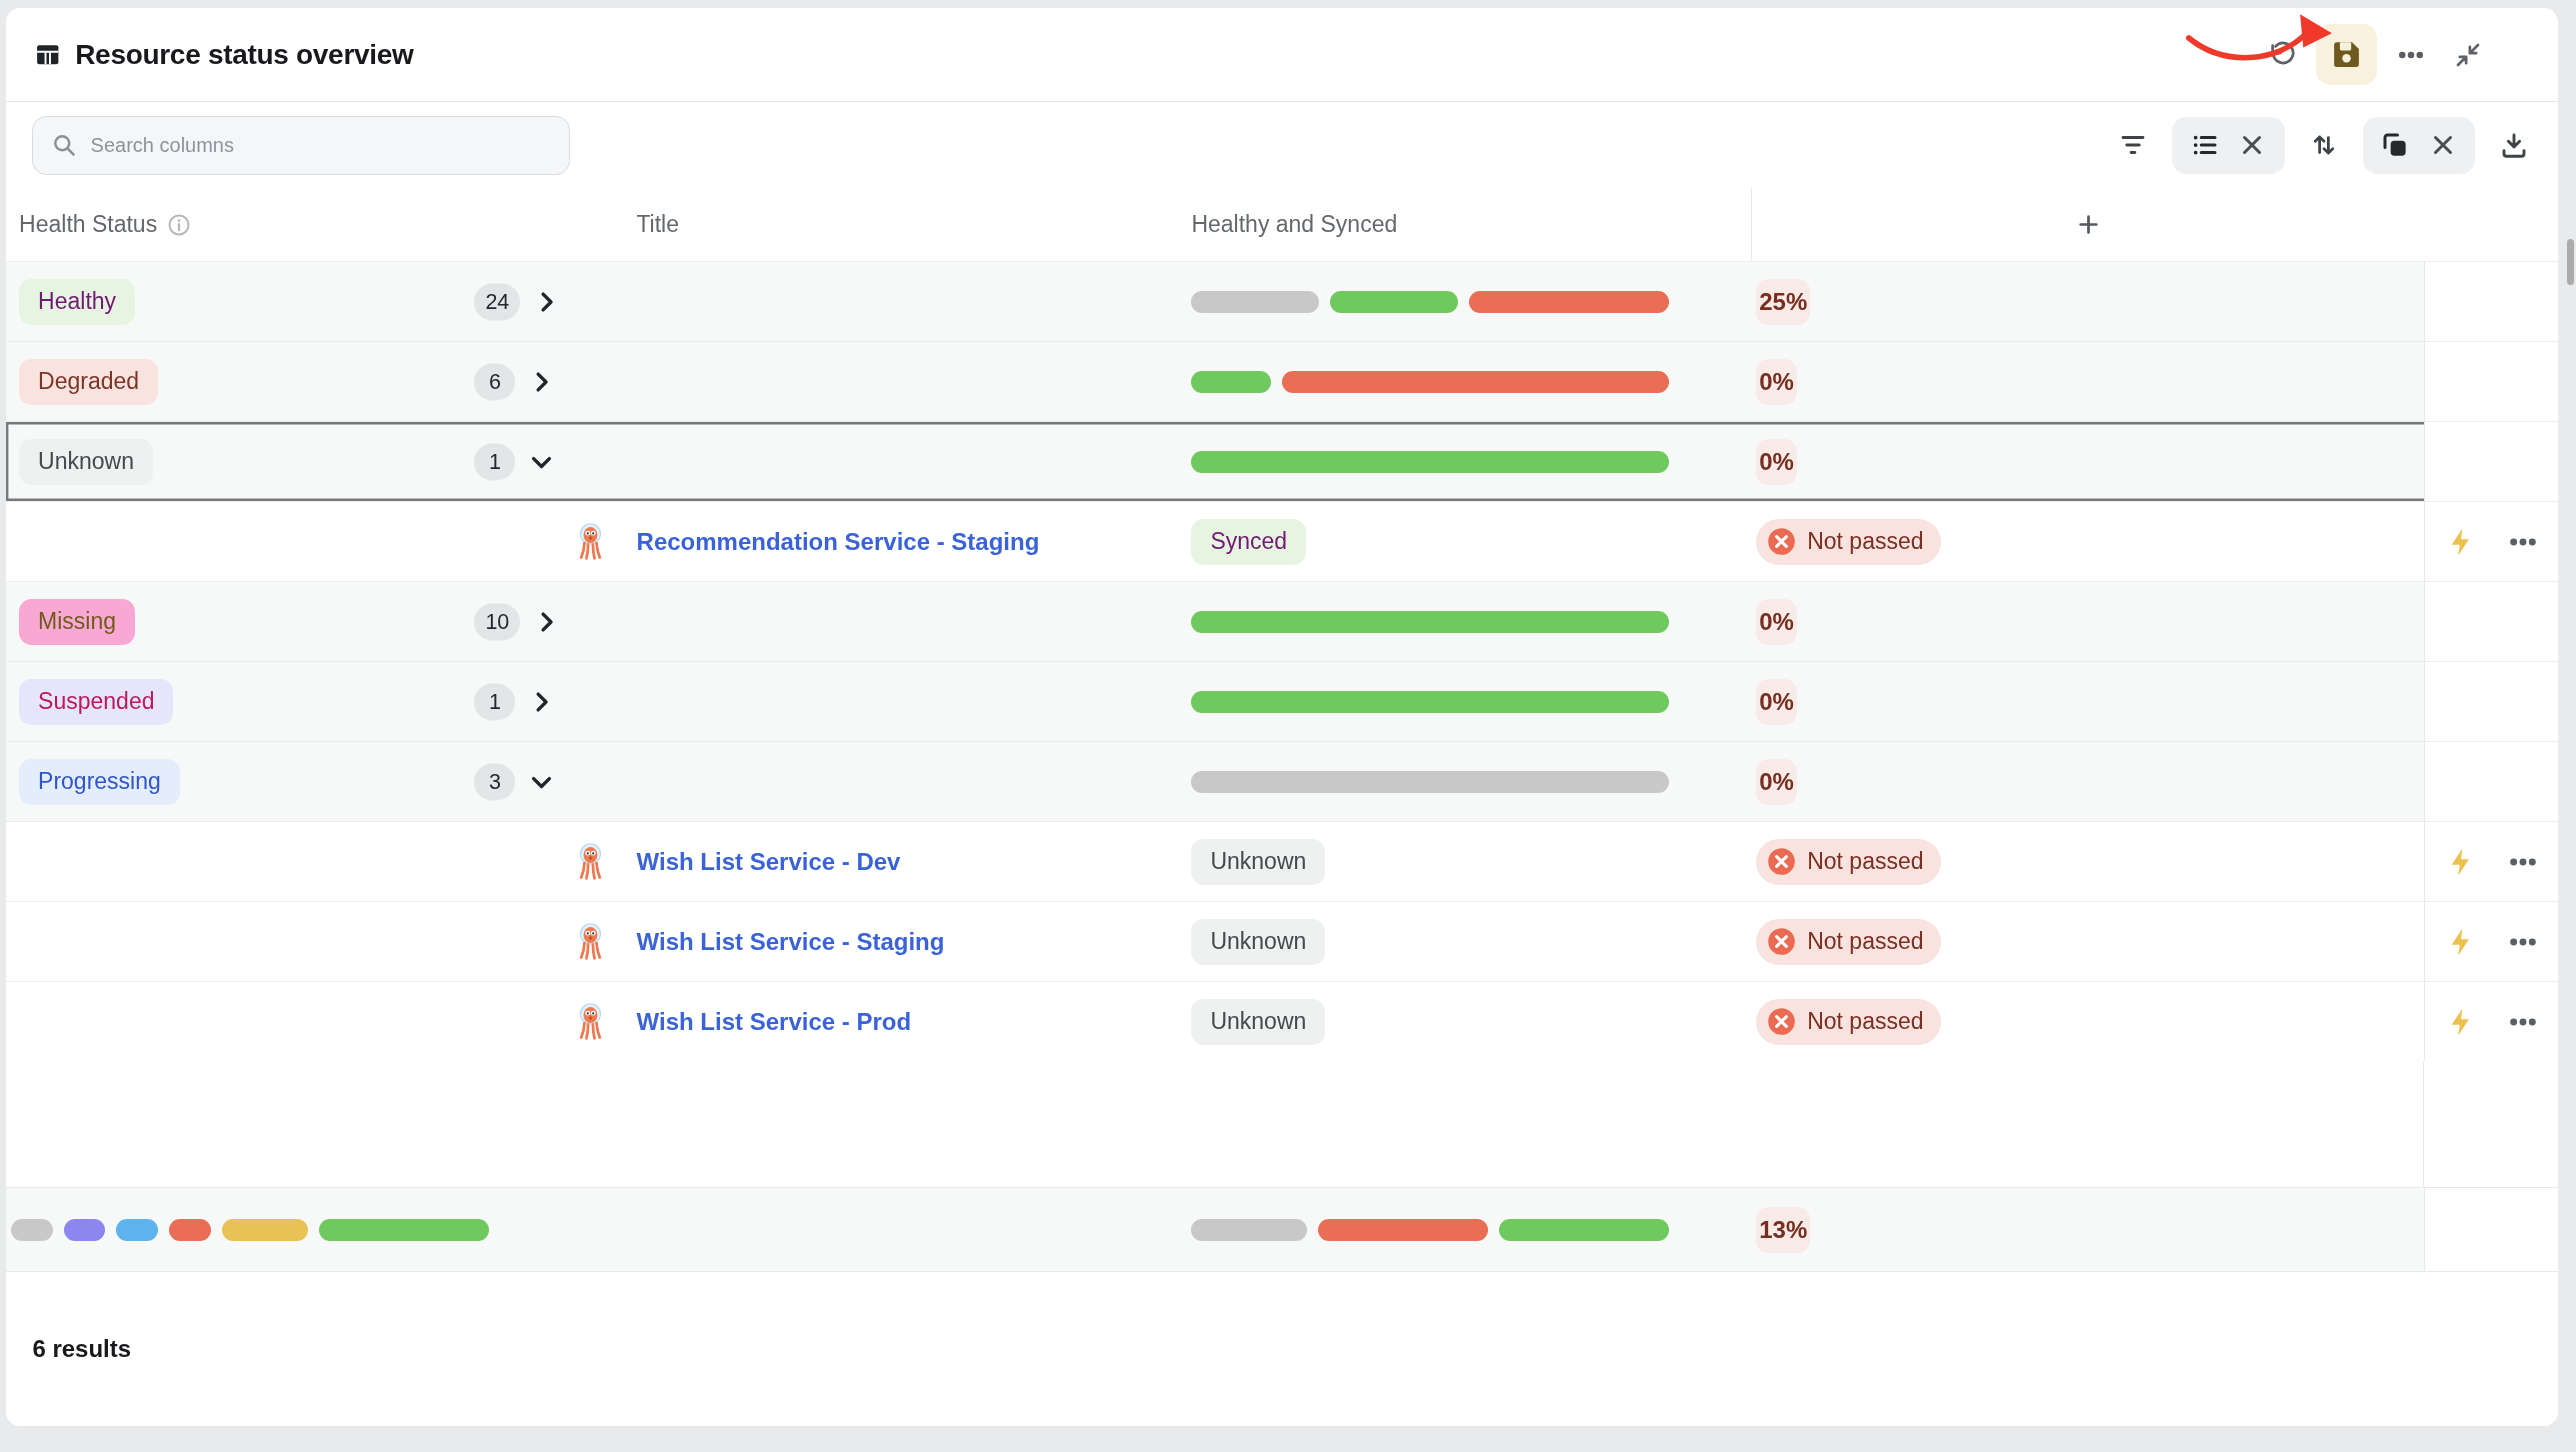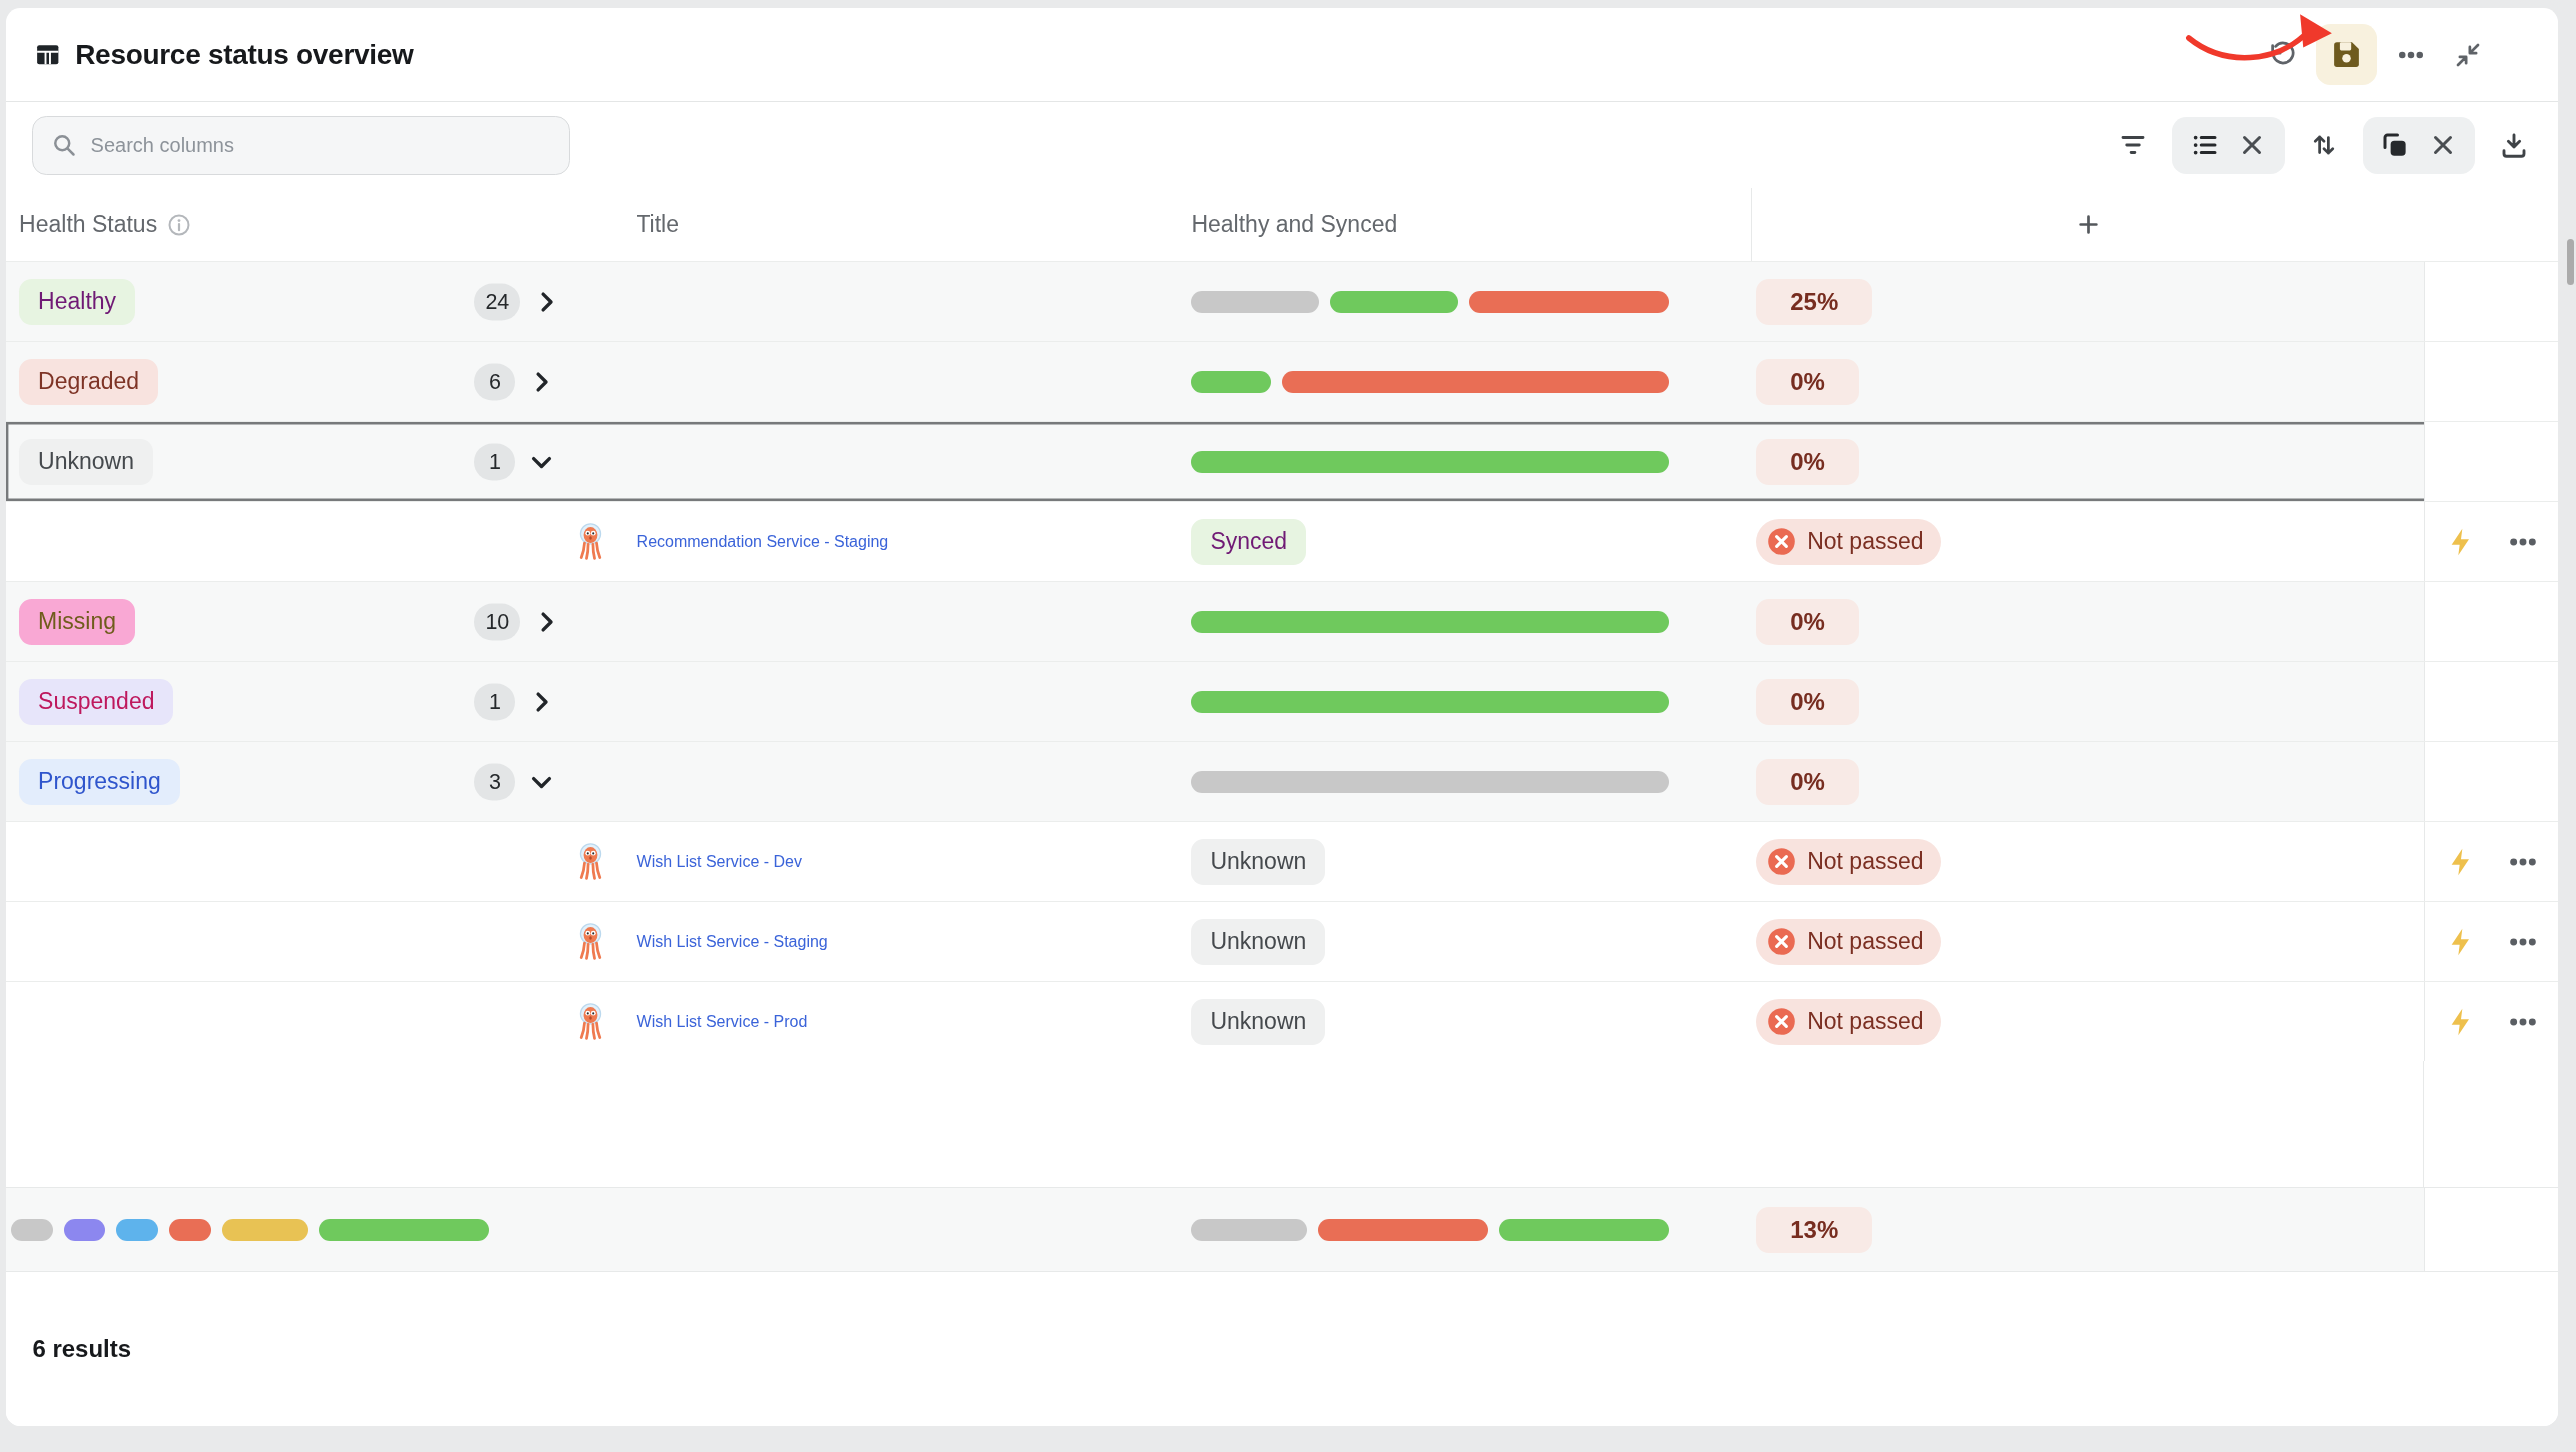--- a/index.html
+++ b/index.html
@@ -68,25 +68,25 @@
                  display:flex; align-items:center; gap:13px; }
   .pill { min-width:41px; height:37px; padding:0 11px; background:#e3e5e6; color:#25282b; font-size:21.5px;
           border-radius:18.3px; display:inline-flex; align-items:center; justify-content:center; }
   .expander { width:27px; height:27px; cursor:pointer; display:flex; }
   .expander svg { width:27px; height:27px; transition:transform .1s; }
   .expander[data-expand="expanded"] svg { transform:rotate(90deg); }
 
   .bar { display:flex; gap:11px; width:478px; height:22px; }
   .bar span { flex-basis:0; border-radius:11px; }
 
-  .pct { height:46px; margin-left:4.8px; display:inline-flex; align-items:center; padding:0 34px;
+  .pct { height:46px; margin-left:4.8px; display:inline-flex; align-items:center; padding:0 3px;
          border-radius:12.7px; background:#f8eae6; color:#772d20; font-size:24px; font-weight:600; }
 
   .entity-icon { width:29px; height:37px; flex:0 0 auto; }
-  .entity-link { color:#3a63d9; font-size:16px; font-weight:400; text-decoration:none; cursor:pointer; white-space:nowrap; }
+  .entity-link { color:#3a63d9; font-size:24px; font-weight:700; text-decoration:none; cursor:pointer; white-space:nowrap; }
 
   .notpassed { height:46px; display:inline-flex; align-items:center; gap:11px; padding:0 17.5px 0 11px;
                border-radius:23px; background:#f8e3de; color:#7b2f22; font-size:23px; }
   .notpassed .xc { width:29px; height:29px; }
 
   .action-ic { width:32px; height:32px; cursor:pointer; }
 
   .spacer { flex:1 1 auto; background:#fff; position:relative; }
   .spacer::after { content:""; position:absolute; left:2417px; top:0; bottom:0; width:0.8px; background:#e7e9e9; }
 

